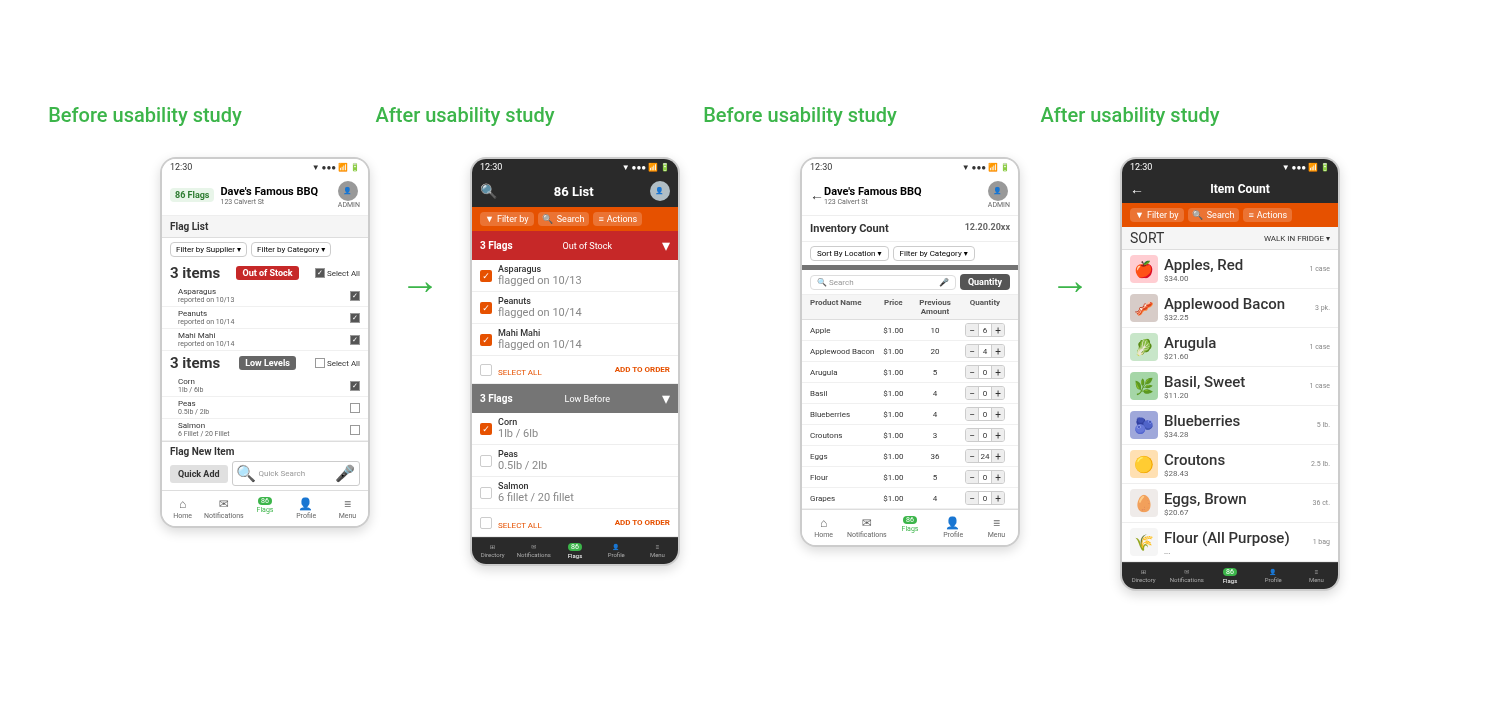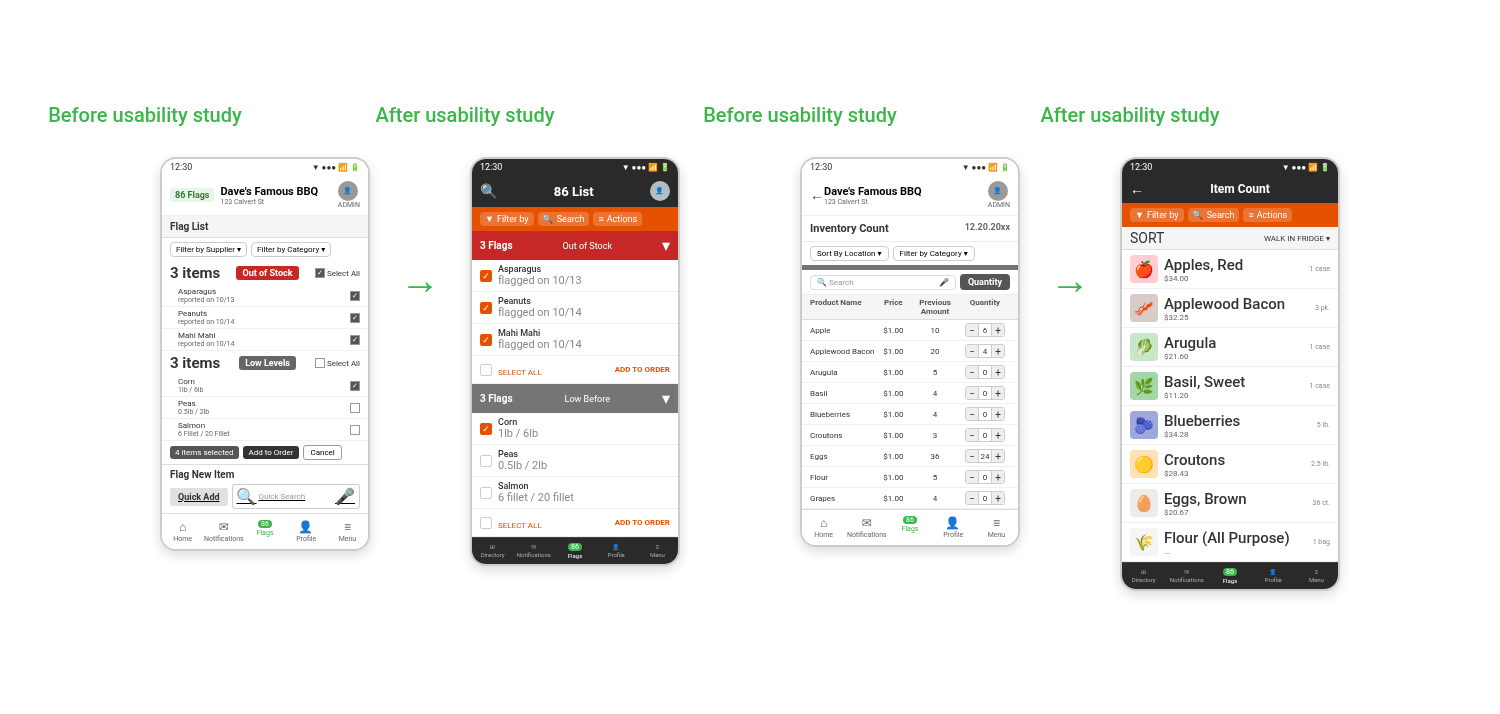--- a/index.html
+++ b/index.html
@@ -198,21 +198,20 @@
     }
     .flag-new-section {
       border-top: 1px solid #ddd;
       padding: 4px 8px;
     }
     .flag-new-title { font-size: 10px; font-weight: bold; color: #333; margin-bottom: 4px; }
     .quick-add-row {
       display: flex;
       align-items: center;
       gap: 4px;
-      text-decoration: underline;
     }
     .quick-add-btn {
       background: #e0e0e0;
       border-radius: 3px;
       padding: 4px 8px;
       font-size: 9px;
       font-weight: bold;
       color: #333;
     }
     .search-field {
@@ -577,25 +576,20 @@
         <div class="checkbox"></div>
       </div>
       <div class="item-row">
         <div>
           <div class="item-name">Salmon</div>
           <div class="item-date">6 Fillet / 20 Fillet</div>
         </div>
         <div class="checkbox"></div>
       </div>
 
-      <div class="bottom-actions">
-        <span class="items-selected-badge">4 items selected</span>
-        <span class="btn-add-order">Add to Order</span>
-        <span class="btn-cancel">Cancel</span>
-      </div>
 
       <div class="flag-new-section">
         <div class="flag-new-title">Flag New Item</div>
         <div class="quick-add-row">
           <span class="quick-add-btn">Quick Add</span>
           <div class="search-field">
             <span>🔍</span>
             <span class="search-text">Quick Search</span>
             <span style="margin-left:auto;">🎤</span>
           </div>

